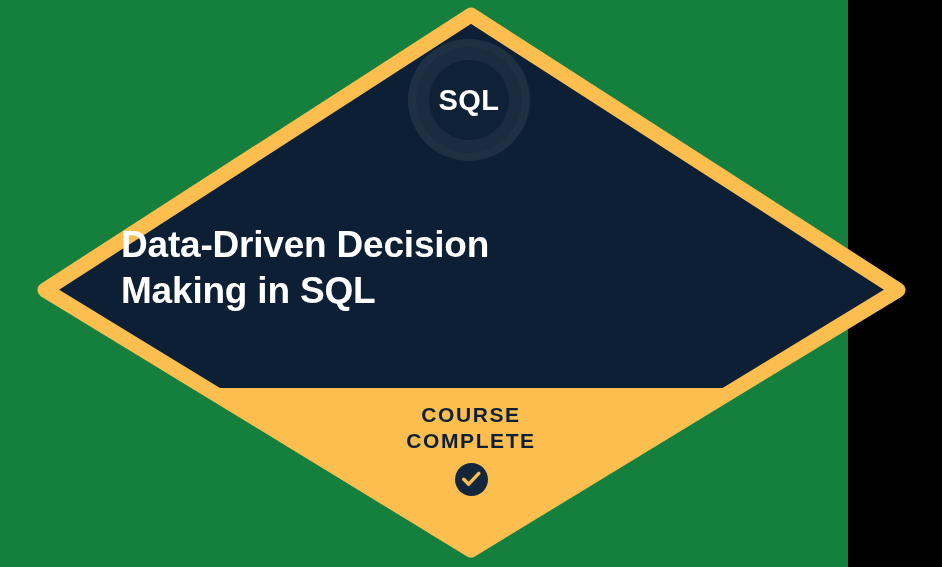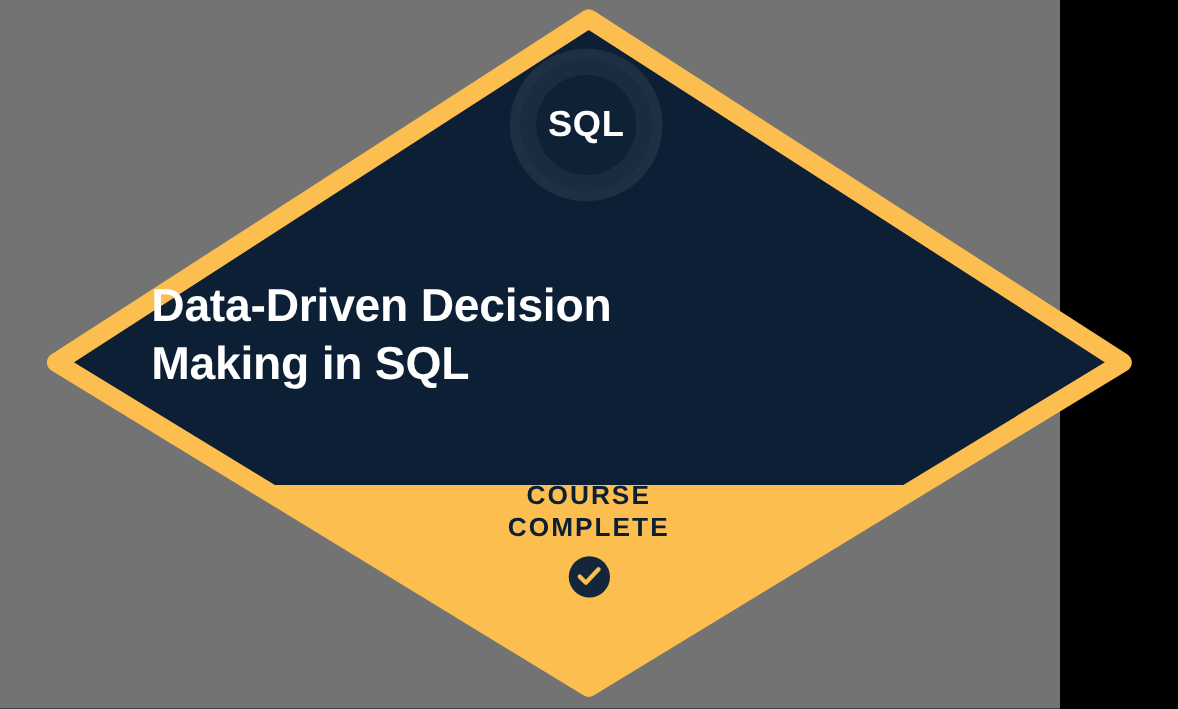--- a/index.html
+++ b/index.html
@@ -11,21 +11,21 @@
   body {
     width: 942px;
     height: 567px;
     overflow: hidden;
     font-family: "Liberation Sans", sans-serif;
   }
   #badge-stage {
     position: relative;
     width: 848px;
     height: 567px;
-    background: #737373;
+    background: #15803d;
   }
   #badge-svg {
     position: absolute;
     left: 0;
     top: 0;
     width: 942px;
     height: 567px;
     display: block;
   }
   
@@ -72,21 +72,21 @@
     font-size: 37px;
     font-weight: bold;
     line-height: 46px;
     letter-spacing: -0.2px;
     white-space: pre-line;
   }
 
   #status-block {
     position: absolute;
     left: 271px;
-    top: 384px;
+    top: 402px;
     width: 400px;
     text-align: center;
   }
   #status-label {
     color: #0d1f35;
     font-size: 21px;
     font-weight: bold;
     line-height: 26px;
     letter-spacing: 1.6px;
     text-transform: uppercase;

